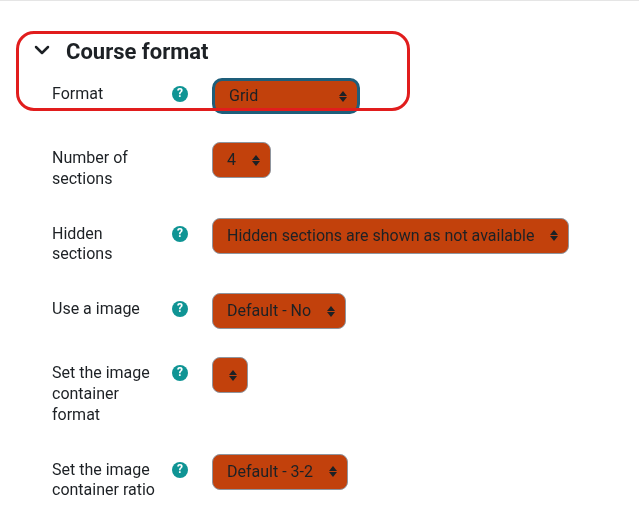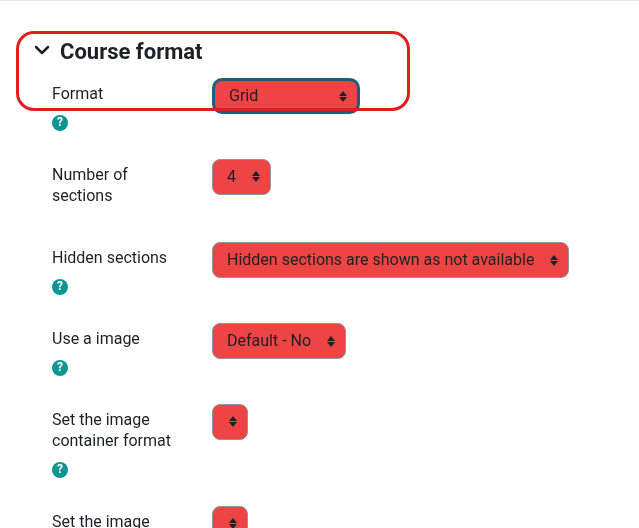--- a/index.html
+++ b/index.html
@@ -25,21 +25,21 @@
     width: 394px;
     height: 80px;
     border: 3px solid #e11d1d;
     border-radius: 18px;
     pointer-events: none;
     z-index: 5;
   }
   .section-header {
     display: flex;
     align-items: center;
-    gap: 10px;
+    gap: 16px;
     padding: 8px 0 6px 34px;
     cursor: pointer;
   }
   .section-title {
     font-size: 22px;
     font-weight: 700;
     color: #1d2125;
   }
   .form-rows {
     padding-left: 52px;
@@ -54,21 +54,20 @@
   .label-col {
     width: 136px;
     flex-shrink: 0;
     display: flex;
     align-items: flex-start;
     gap: 8px;
     padding-top: 6px;
     font-size: 16px;
     color: #1d2125;
     line-height: 1.3;
-    flex-direction: column;
   }
   .label-text {
     flex: 1;
   }
   .help-icon {
     width: 16px; height: 16px;
     border-radius: 50%;
     background: #0f9494;
     color: #fff;
     font-size: 12px;
@@ -82,21 +81,21 @@
   }
   .control-col {
     margin-left: 24px;
   }
   .select {
     display: inline-flex;
     align-items: center;
     border: 1px solid #8f959e;
     border-radius: 8px;
     padding: 7px 10px 7px 14px;
-    background: #ef4444;
+    background: #c2410c;
     gap: 14px;
     font-size: 16px;
     color: #1d2125;
     cursor: pointer;
     min-height: 36px;
     line-height: 1;
   }
   .select.thick {
     border: 3px solid #1e5e7a;
     border-radius: 10px;
@@ -216,20 +215,21 @@
       </div>
     </div>
 
     <div class="form-row">
       <div class="label-col">
         <span class="label-text">Set the image container ratio</span>
         <span class="help-icon">?</span>
       </div>
       <div class="control-col">
         <div class="select">
+          <span>Default - 3-2</span>
           <span class="sort-icon">
             <span class="tri-up"></span>
               <span class="tri-down"></span>
           </span>
         </div>
       </div>
     </div>
 
   </div>
 </div>

